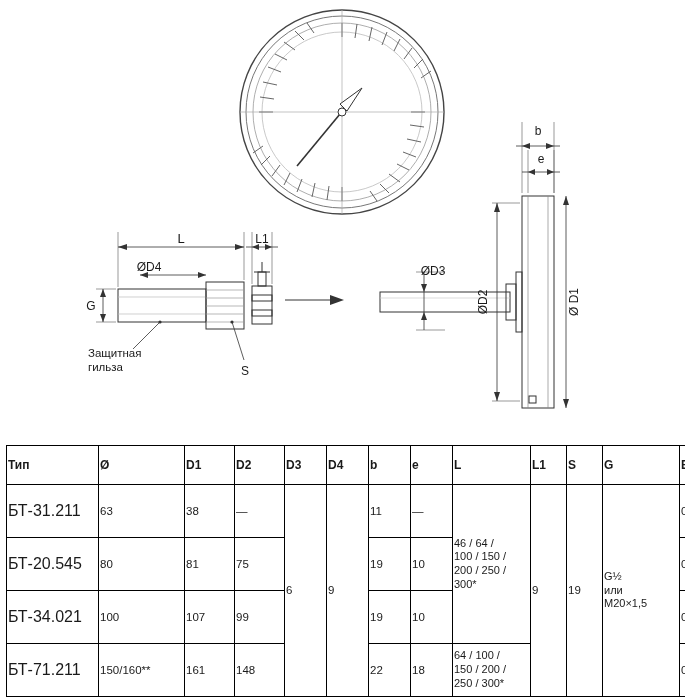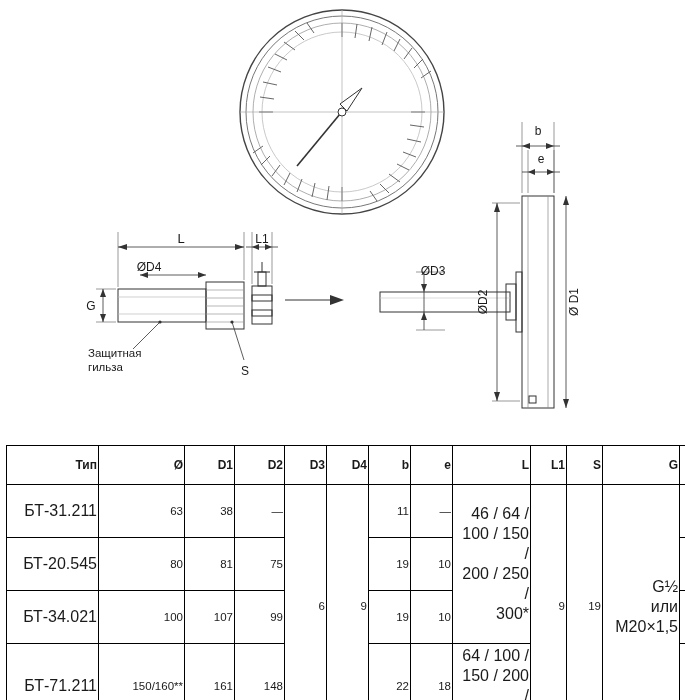--- a/index.html
+++ b/index.html
@@ -39,40 +39,40 @@
     width: 673px;
   }
   table.spec {
     border-collapse: collapse;
     width: 673px;
     table-layout: fixed;
     font-size: 11.5px;
   }
   table.spec th, table.spec td {
     border: 1px solid #000000;
-    text-align: right;
+    text-align: left;
     vertical-align: middle;
     padding: 2px 1px;
     line-height: 1.25;
   }
   table.spec th {
     font-weight: bold;
     height: 34px;
     font-size: 12px;
   }
   table.spec td {
     height: 48px;
   }
   td.type-cell {
     text-align: left;
     padding-left: 10px;
     font-size: 16px;
   }
   .small-line {
-    font-size: 16px;
+    font-size: 11px;
   }
   .col-type  { width: 92px; }
   .col-diam  { width: 86px; }
   .col-d1    { width: 50px; }
   .col-d2    { width: 50px; }
   .col-d3    { width: 42px; }
   .col-d4    { width: 42px; }
   .col-b     { width: 42px; }
   .col-e     { width: 42px; }
   .col-l     { width: 78px; }

